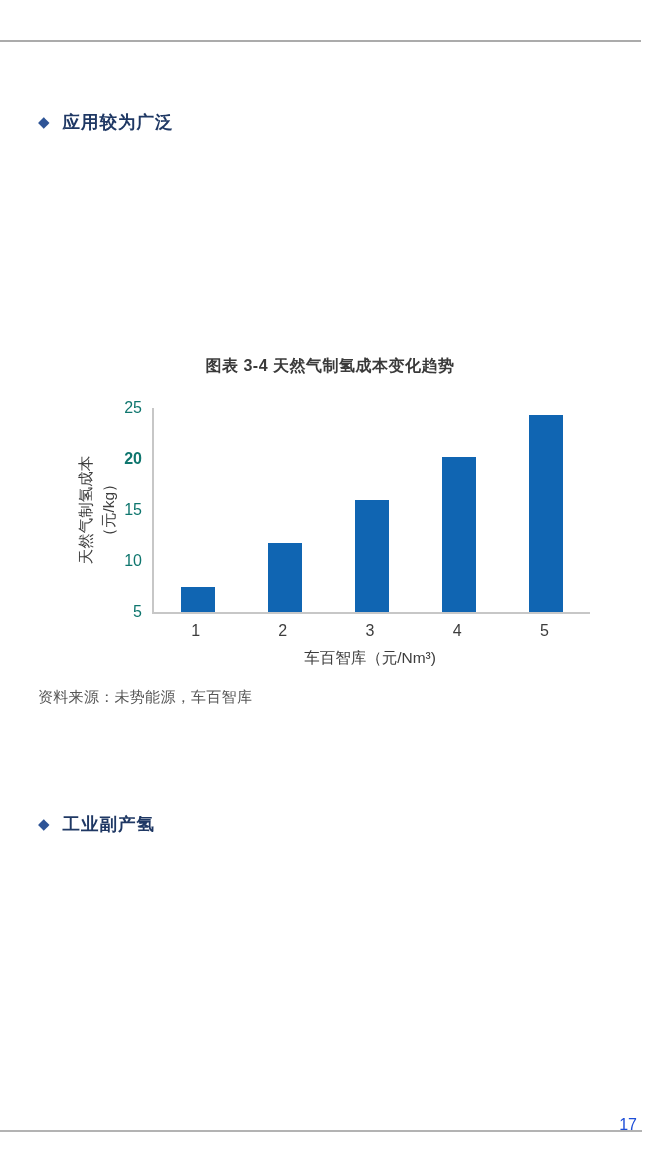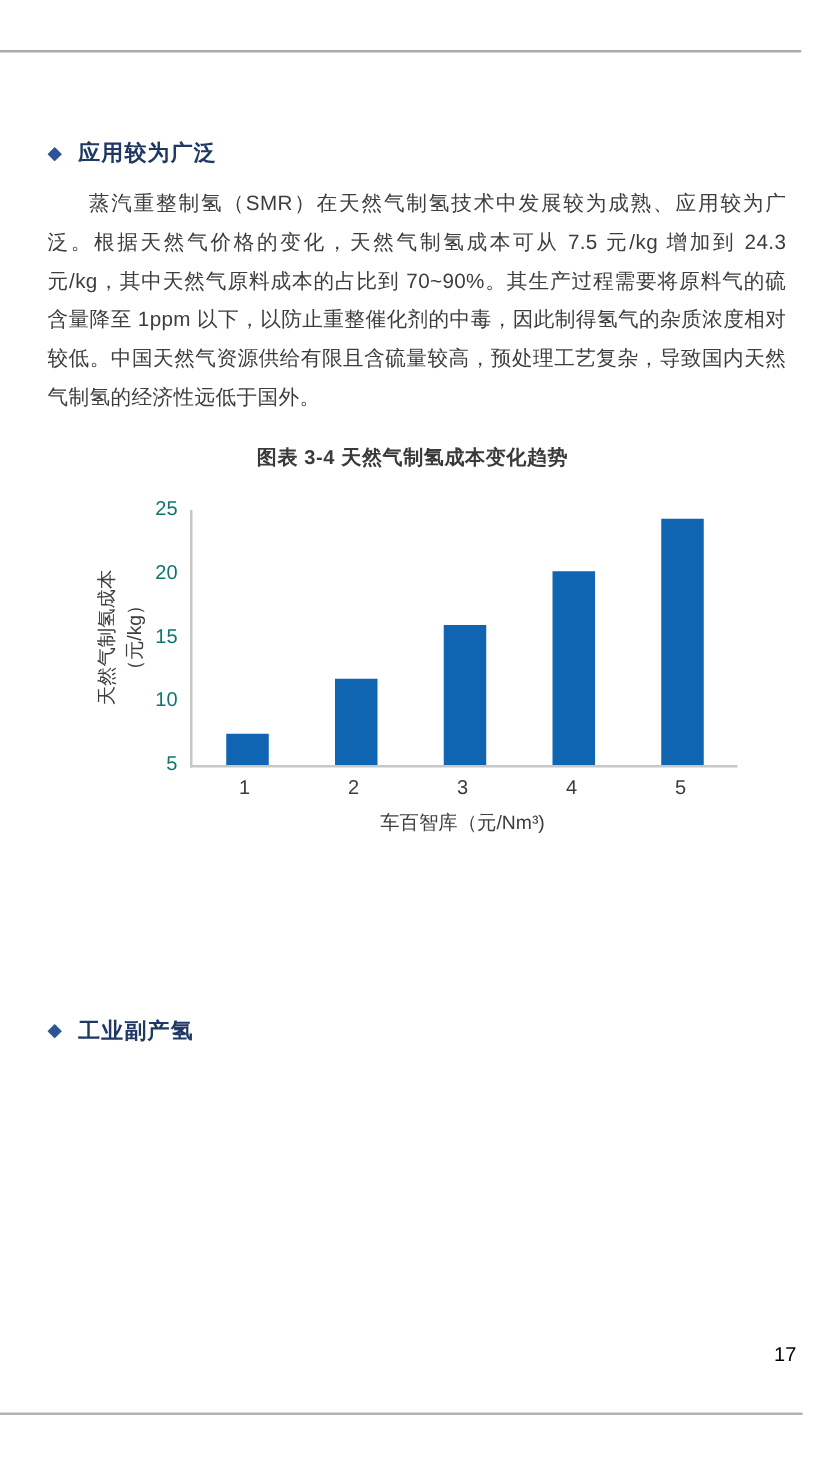--- a/index.html
+++ b/index.html
@@ -166,39 +166,38 @@
   .doc-footer-rule {
     position: absolute;
     top: 1130px;
     left: 0;
     width: 642px;
     height: 0;
     border-top: 2px solid #b3b3b3;
   }
   .page-number {
     position: absolute;
-    top: 1076px;
+    top: 1116px;
     right: 13px;
     font-size: 16px;
-    color: #000000;
+    color: #1d4ed8;
   }
 </style>
 </head>
 <body>
 
 <div class="page">
 
   <div class="doc-header-rule"></div>
 
   <h2 class="section-heading heading-1">
     <span class="diamond">◆</span>
     <span>应用较为广泛</span>
   </h2>
 
-  <p class="body-para para-1">蒸汽重整制氢（SMR）在天然气制氢技术中发展较为成熟、应用较为广泛。根据天然气价格的变化，天然气制氢成本可从 7.5 元/kg 增加到 24.3 元/kg，其中天然气原料成本的占比到 70~90%。其生产过程需要将原料气的硫含量降至 1ppm 以下，以防止重整催化剂的中毒，因此制得氢气的杂质浓度相对较低。中国天然气资源供给有限且含硫量较高，预处理工艺复杂，导致国内天然气制氢的经济性远低于国外。</p>
 
   <div class="figure-title">图表 3-4 天然气制氢成本变化趋势</div>
 
   <div class="chart">
     <div class="y-axis-title">
       <div>天然气制氢成本</div>
       <div>（元/kg）</div>
     </div>
     <div class="plot" id="plot">
       <div class="bars" id="bars">
@@ -212,35 +211,36 @@
             <div class="bar" style="height: 55%; background: rgb(16, 101, 178);"></div>
           </div>
           <div class="bar-slot">
             <div class="bar" style="height: 76%; background: rgb(16, 101, 178);"></div>
           </div>
           <div class="bar-slot">
             <div class="bar" style="height: 96.5%; background: rgb(16, 101, 178);"></div>
           </div>
         </div>
     <div class="y-tick" style="top: 0%;">25</div>
-        <div class="y-tick" style="top: 25%;">20</div>
+        <div class="y-tick" style="top: 25%; font-weight: bold;">20</div>
         <div class="y-tick" style="top: 50%;">15</div>
         <div class="y-tick" style="top: 75%;">10</div>
         <div class="y-tick" style="top: 100%;">5</div>
       </div>
     <div class="x-labels" id="x-labels">
         <div class="x-tick">1</div>
         <div class="x-tick">2</div>
         <div class="x-tick">3</div>
         <div class="x-tick">4</div>
         <div class="x-tick">5</div>
       </div>
     <div class="x-axis-title">车百智库（元/Nm³)</div>
   </div>
 
+  <div class="source-note">资料来源：未势能源，车百智库</div>
 
 
   <h2 class="section-heading heading-2">
     <span class="diamond">◆</span>
     <span>工业副产氢</span>
   </h2>
 
 
   <div class="doc-footer-rule"></div>
   <div class="page-number">17</div>

